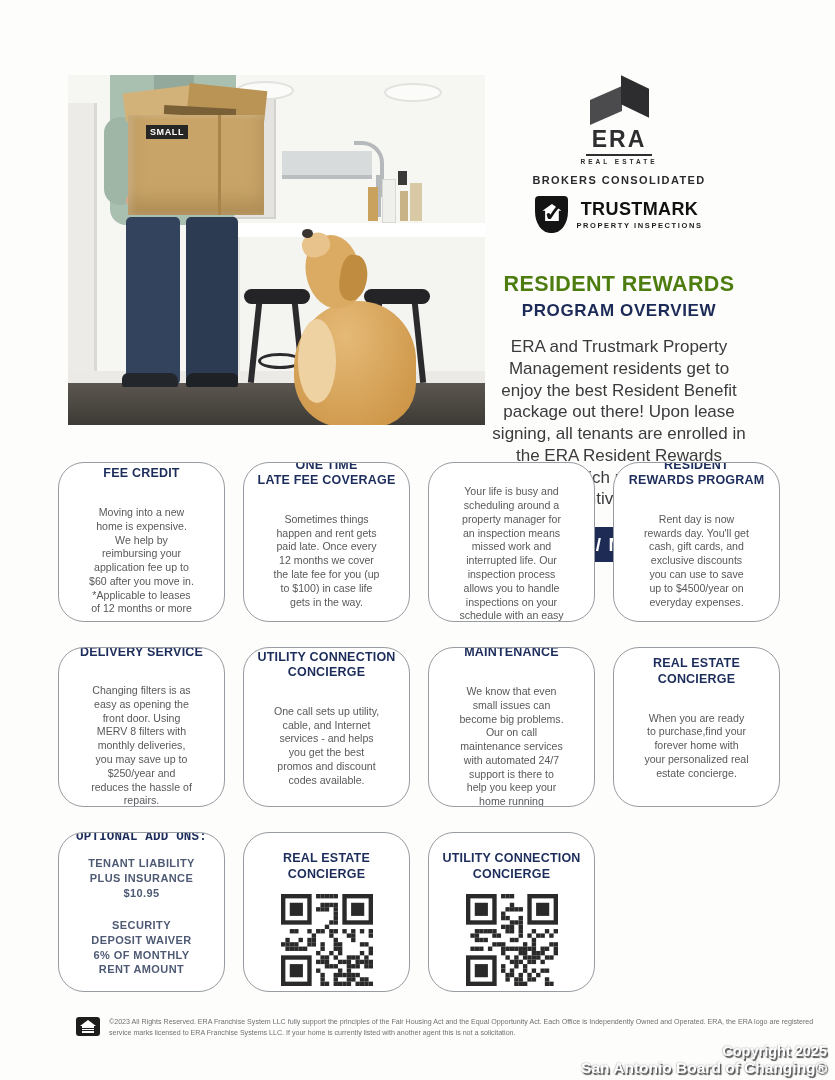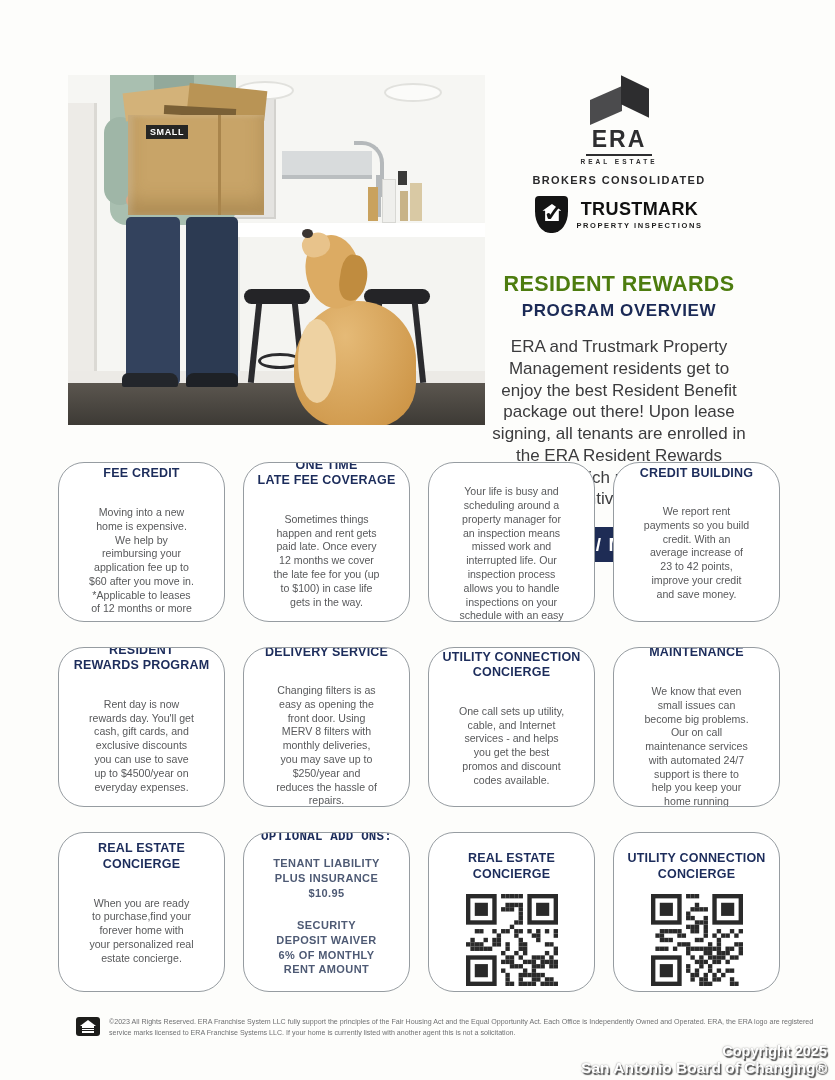--- a/index.html
+++ b/index.html
@@ -203,26 +203,20 @@
 LATE FEE COVERAGE</div>
       <div class="card-body">
           <p>Sometimes things happen and rent gets paid late. Once every 12 months we cover the late fee for you (up to $100) in case life gets in the way.</p>
         </div>
     </div>
       <div class="card">
       <div class="card-title">INTRUSIVE FREE
 INSPECTIONS</div>
       <div class="card-body">
           <p>Your life is busy and scheduling around a property manager for an inspection means missed work and interrupted life. Our inspection process allows you to handle inspections on your schedule with an easy to use app.</p>
-        </div>
-    </div>
-      <div class="card">
-      <div class="card-title">CREDIT BUILDING</div>
-      <div class="card-body">
-          <p>We report rent payments so you build credit. With an average increase of 23 to 42 points, improve your credit and save money.</p>
         </div>
     </div>
       <div class="card">
       <div class="card-title">RESIDENT
 REWARDS PROGRAM</div>
       <div class="card-body">
           <p>Rent day is now rewards day. You'll get cash, gift cards, and exclusive discounts you can use to save up to $4500/year on everyday expenses.</p>
         </div>
     </div>
       <div class="card">

